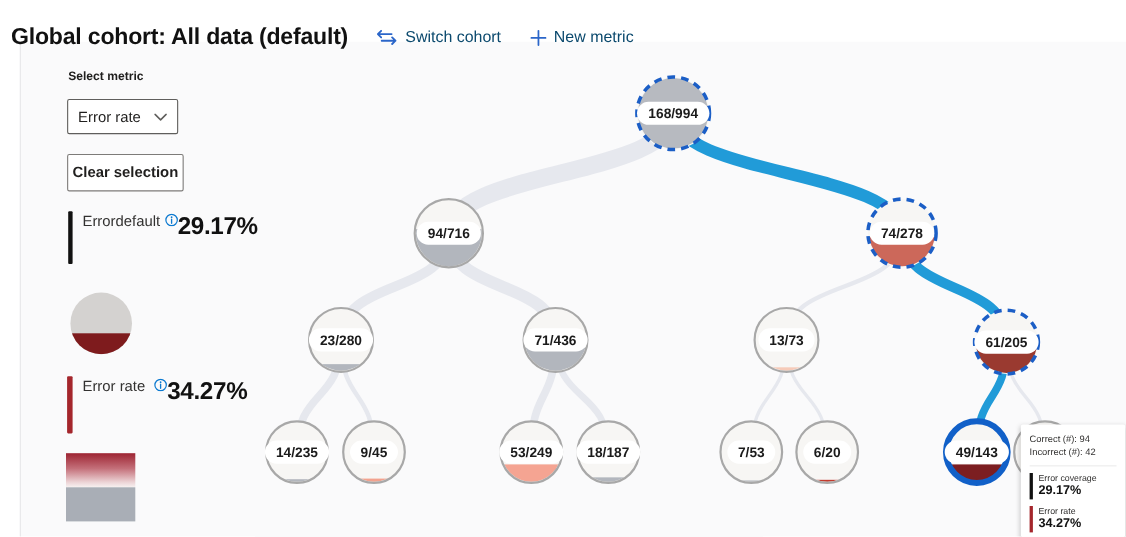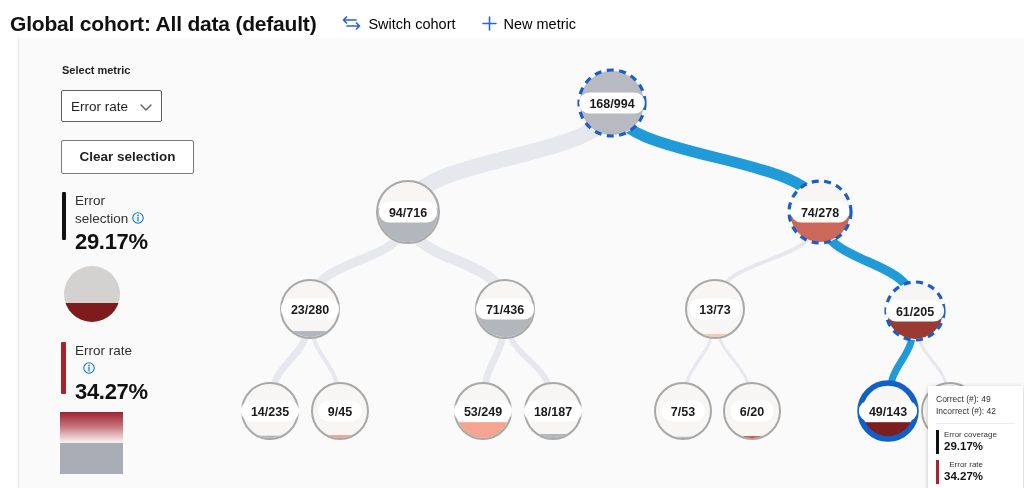--- a/index.html
+++ b/index.html
@@ -1,45 +1,45 @@
 <!DOCTYPE html>
 <html><head>
 <meta charset="utf-8">
 <style>
   * { margin:0; padding:0; box-sizing:border-box; }
   html,body { width:1024px; height:488px; }
   body { font-family:"Liberation Sans", sans-serif; background:#ffffff; color:#201f1e; }
   .stage { position:relative; width:1024px; height:488px; overflow:hidden; background:#fff; }
 
   
-  .header { position:absolute; left:10px; top:12px; display:flex; align-items:center; }
+  .header { position:absolute; left:10px; top:22px; display:flex; align-items:center; }
   .page-title { font-size:21px; font-weight:bold; color:#111; letter-spacing:-0.2px; }
-  .hbtn { display:flex; align-items:flex-start; gap:7px; margin-left:26px; background:none; border:none;
-          font-family:"Liberation Sans", sans-serif; font-size:14.5px; color:#000000; cursor:pointer; }
+  .hbtn { display:flex; align-items:center; gap:7px; margin-left:26px; background:none; border:none;
+          font-family:"Liberation Sans", sans-serif; font-size:14.5px; color:#0c4a6e; cursor:pointer; }
   .hbtn svg { display:block; }
 
   
   .panel { position:absolute; left:18px; top:38px; width:1006px; height:450px; background:#fafafb; }
   .vdivider { position:absolute; left:18px; top:38px; width:1px; height:450px; background:#e7e7e9; }
 
   
   .side-label { position:absolute; left:62px; top:64px; font-size:11px; font-weight:bold; color:#201f1e; }
   .dropdown { position:absolute; left:61px; top:90px; width:101px; height:32px; background:#fff;
               border:1px solid #5f5e5c; border-radius:2px; display:flex; align-items:center;
               justify-content:space-between; padding:0 9px; cursor:pointer; }
   .dropdown .dd-text { font-size:13.5px; color:#201f1e; }
-  .clear-btn { position:absolute; left:61px; top:140px; width:133px; height:34px; background:#fff;
+  .clear-btn { position:absolute; left:61px; top:140px; width:106px; height:34px; background:#fff;
                border:1px solid #7d7b79; border-radius:2px; font-family:"Liberation Sans", sans-serif;
                font-size:13.5px; font-weight:bold; color:#201f1e; line-height:1.15; cursor:pointer; }
 
   .metric-block { position:absolute; display:flex; gap:9px; }
   .metric-bar { width:4px; border-radius:1px; }
   .metric-bar.black { background:#111; height:48px; }
   .metric-bar.red { background:#a4262c; height:52px; width:5px; }
-  .metric-texts { display:flex; flex-direction:column; }
+  .metric-texts { display:flex; }
   .metric-label { font-size:13.5px; color:#323130; line-height:1.3; }
   .metric-value { font-size:22px; font-weight:bold; color:#111; margin-top:1px; letter-spacing:-0.3px; }
   .info-icon { display:inline-block; vertical-align:-1px; margin-left:4px; }
 
   .cov-circle { position:absolute; left:64px; top:266px; width:56px; height:56px; border-radius:50%;
                 overflow:hidden; background:#d4d2d0; }
   .cov-circle .cov-fill { position:absolute; left:0; bottom:0; width:100%; height:34%; background:#7e1b1d; }
 
   .grad-legend { position:absolute; left:60px; top:412px; width:63px; }
   .grad-red { width:63px; height:31px; background:linear-gradient(to bottom, #9d2432 0%, #c4707a 45%, #ecd4d6 85%, #f7f1f1 100%); }
@@ -51,21 +51,21 @@
 
   
   .tooltip { position:absolute; left:928px; top:386px; width:95px; background:#fff; border-radius:2px;
              box-shadow:0 1.5px 5px rgba(0,0,0,0.22); padding:7px 8px 6px 8px; font-size:8.5px; color:#323130; }
   .tt-line { line-height:1.45; white-space:nowrap; }
   .tt-sep { height:1px; background:#ececec; margin:5px 0 6px 0; }
   .tt-metric { display:flex; gap:5px; margin-bottom:6px; }
   .tt-bar { width:3px; height:24px; }
   .tt-bar.black { background:#111; }
   .tt-bar.red { background:#a4262c; }
-  .tt-lab { font-size:8px; color:#323130; white-space:nowrap;text-align:right; }
+  .tt-lab { font-size:8px; color:#323130; white-space:nowrap; }
   .tt-val { font-size:11.5px; font-weight:bold; color:#111; margin-top:1px; }
 </style>
 </head>
 <body>
 
 <div class="stage">
 
   <div class="panel"></div>
   <div class="vdivider"></div>
 
@@ -100,21 +100,21 @@
         </svg>
     </span>
   </div>
 
   <button class="clear-btn">Clear selection</button>
 
   <div class="metric-block" style="left:62px; top:192px;">
     <div class="metric-bar black"></div>
     <div class="metric-texts">
       <div class="metric-label">Error</div>
-      <div class="metric-label"><span>selection</span><span class="info-icon"><svg width="12" height="12" viewBox="0 0 12 12">
+      <div class="metric-label"><span>default</span><span class="info-icon"><svg width="12" height="12" viewBox="0 0 12 12">
               <circle cx="6" cy="6" r="5.2" fill="none" stroke="#0b79d0" stroke-width="1.1"></circle>
               <circle cx="6" cy="3.4" r="0.8" fill="#0b79d0"></circle>
               <path d="M6 5.2 L6 9" stroke="#0b79d0" stroke-width="1.2" stroke-linecap="round"></path>
             </svg></span></div>
       <div class="metric-value">29.17%</div>
     </div>
   </div>
 
   <div class="cov-circle">
     <div class="cov-fill"></div>
@@ -296,21 +296,21 @@
       <g>
         <clipPath id="clip-hid">
           <circle cx="950" cy="411" r="27"></circle>
         </clipPath>
         <circle cx="950" cy="411" r="28" fill="#f7f6f4"></circle>
         <circle cx="950" cy="411" r="28" fill="none" stroke="#a8a8a8" stroke-width="2"></circle>
       </g>
     </svg>
 
   <div class="tooltip">
-    <div class="tt-line">Correct (#): 49</div>
+    <div class="tt-line">Correct (#): 94</div>
     <div class="tt-line">Incorrect (#): 42</div>
     <div class="tt-sep"></div>
     <div class="tt-metric">
       <span class="tt-bar black"></span>
       <div>
         <div class="tt-lab">Error coverage</div>
         <div class="tt-val">29.17%</div>
       </div>
     </div>
     <div class="tt-metric" style="margin-bottom:2px;">

